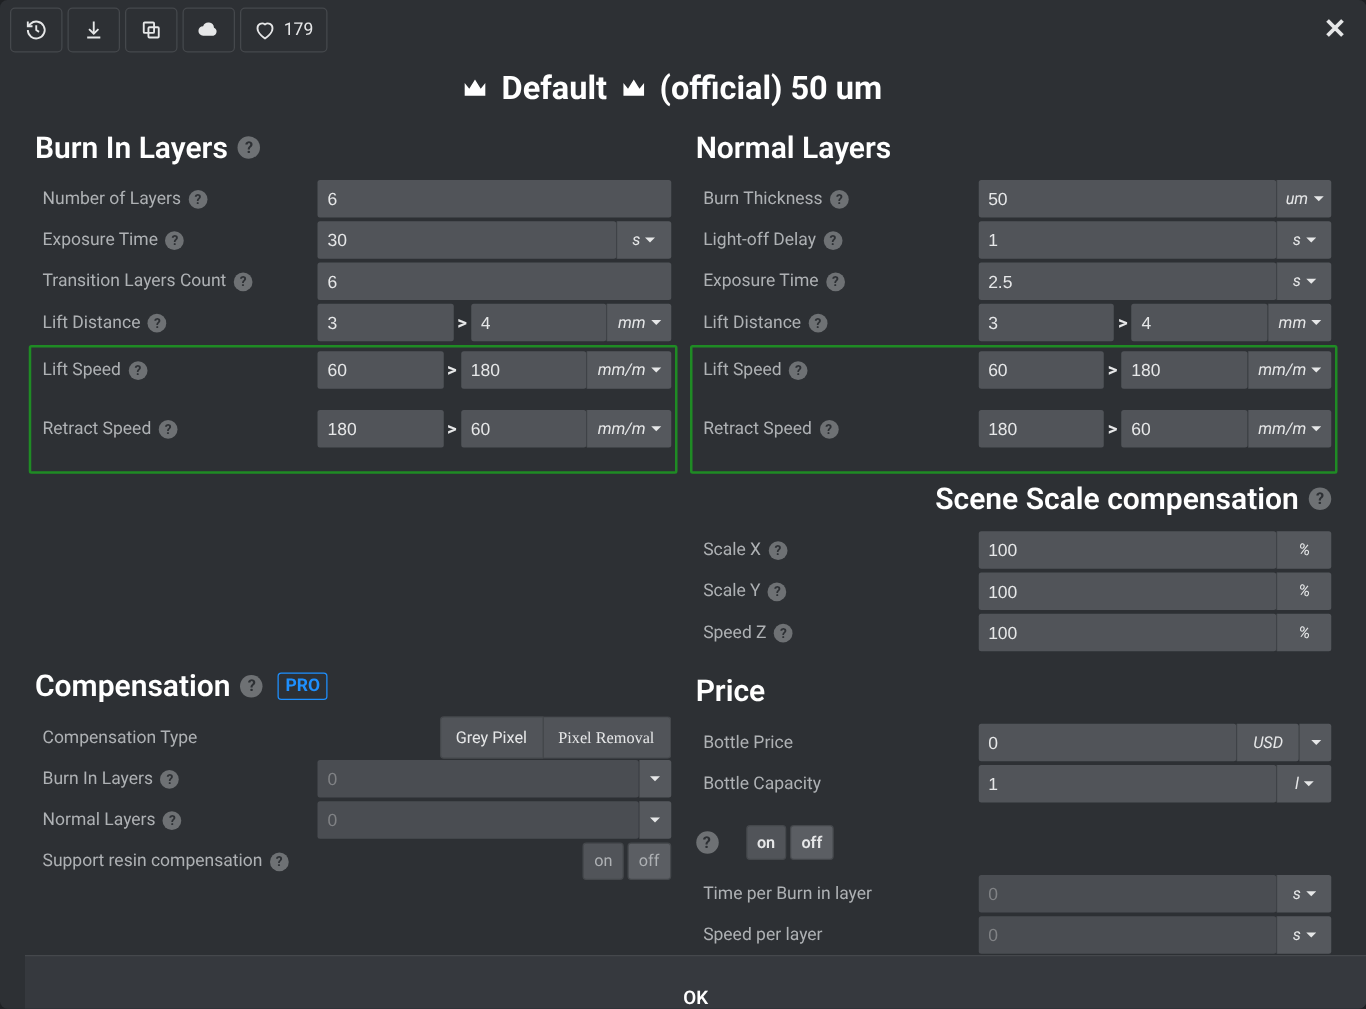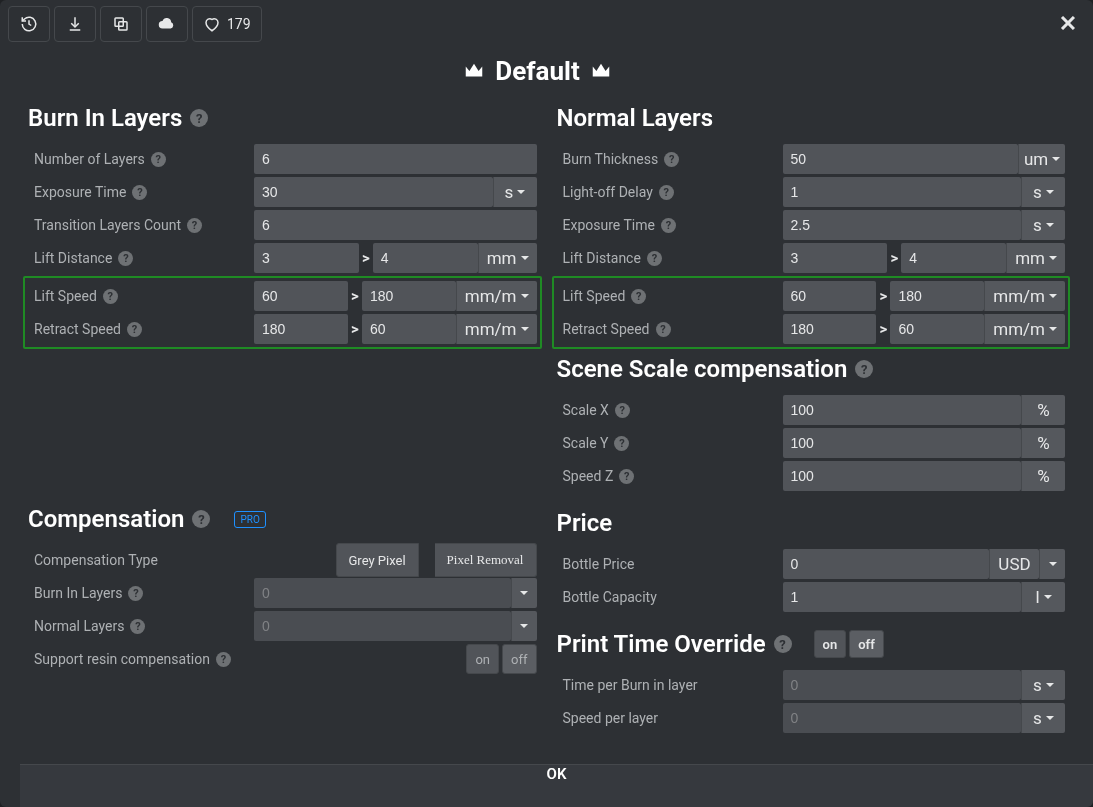--- a/index.html
+++ b/index.html
@@ -76,32 +76,32 @@
     font-size:14px;padding-left:6px;
   }
   .row .field{flex:1;display:flex;gap:0;}
   input.inp{
     background:var(--input);border:none;color:var(--text);height:30px;
     padding:0 8px;box-sizing:border-box;width:100%;font-size:14px;border-radius:2px;
   }
   .unit{
     background:var(--input2);color:var(--text);height:30px;min-width:44px;
     display:flex;align-items:center;justify-content:center;gap:4px;
-    padding:0 8px;box-sizing:border-box;font-size:17px;border-left:1px solid var(--border);
-    border-radius:0 2px 2px 0;white-space:nowrap;
+    padding:0 8px;box-sizing:border-box;font-size:13px;border-left:1px solid var(--border);
+    border-radius:0 2px 2px 0;white-space:nowrap;font-style:italic;
   }
   .unit.dd::after{content:"";border:4px solid transparent;border-top-color:var(--text);margin-top:4px;}
   .split{flex:1;display:flex;align-items:center;}
   .split input{flex:1;}
   .gt{width:14px;text-align:center;color:var(--text);font-weight:700;font-size:15px;}
   .green-box{border:2px solid var(--green);border-radius:2px;padding:3px 3px;margin:0 -5px 6px -5px;}
-  .green-box .row{margin-bottom:3px;}
-  .green-box .row:last-child{margin-bottom:0;}
-  .badge-pro{border:1px solid var(--blue);color:var(--blue);font-size:10px;font-weight:400;padding:2px 5px;border-radius:3px;margin-left:16px;}
-  .btn-group{display:flex;gap:16px;}
+  .green-box .row{margin-bottom:17px;}
+  .green-box .row:last-child{margin-bottom:16px;}
+  .badge-pro{border:1px solid var(--blue);color:var(--blue);font-size:14px;font-weight:700;padding:2px 5px;border-radius:3px;margin-left:4px;}
+  .btn-group{display:flex;gap:0;}
   .btn-group .btn{
     background:var(--input);border:1px solid var(--border);color:var(--text);
     height:32px;padding:0 12px;font-size:13px;display:flex;align-items:center;
   }
   .btn-group .btn:first-child{border-radius:3px 0 0 3px;}
   .btn-group .btn:last-child{border-radius:0 3px 3px 0;border-left:none;font-family:Liberation Serif, serif;}
   .toggle-pair{display:flex;gap:3px;}
   .toggle-pair .tgl{
     background:var(--input);border:1px solid var(--border);color:var(--text-dim);
     height:28px;padding:0 8px;font-size:13px;display:flex;align-items:center;border-radius:3px;
@@ -110,21 +110,21 @@
   .inline-toggle{display:inline-flex;gap:3px;margin-left:14px;vertical-align:middle;}
   .inline-toggle .tgl{
     background:var(--input);border:1px solid var(--border);color:var(--text);
     height:26px;padding:0 8px;font-size:13px;display:flex;align-items:center;border-radius:3px;
   }
   .inline-toggle .tgl.off{background:#5b5e63;}
   .row.justify-between{justify-content:space-between;}
   input.disabled{background:#4a4d52;color:#808285;}
   .unit.empty{min-width:26px;}
   .footer{
-    height:42px;background:#36393e;display:flex;align-items:flex-start;justify-content:center;
+    height:42px;background:#36393e;display:flex;align-items:flex-end;justify-content:center;
     color:#fff;font-weight:600;font-size:15px;border-top:1px solid var(--border);margin-left:20px;
   }
 </style>
 </head>
 <body>
 
 <div class="toolbar">
   <div class="tb-btn">
     <svg viewBox="0 0 24 24">
         <path d="M3 12a9 9 0 1 0 3-6.7L3 8"></path>
@@ -162,20 +162,21 @@
 </div>
 
 <div class="title">
   <svg viewBox="0 0 24 24">
       <path d="M3 7l4 5 5-8 5 8 4-5v11H3z"></path>
     </svg>
   <span>Default</span>
   <svg viewBox="0 0 24 24">
       <path d="M3 7l4 5 5-8 5 8 4-5v11H3z"></path>
     </svg>
+  <span>(official) 50 um</span>
 </div>
 
 <div class="content">
 
   <div class="col">
 
     <h2 class="section">
       <span>Burn In Layers</span>
       <span class="help-icon">?</span>
     </h2>
@@ -374,21 +375,21 @@
         </div>
         <div class="split">
           <input class="inp" value="180" style="">
           <span class="gt">&gt;</span>
           <input class="inp" value="60" style="">
           <div class="unit dd">mm/m</div>
         </div>
       </div>
     </div>
 
-    <h2 class="section" style="">
+    <h2 class="section" style="justify-content:flex-end;">
       <span>Scene Scale compensation</span>
       <span class="help-icon">?</span>
     </h2>
 
     <div class="row">
       <div class="label">
         <span>Scale X</span>
         <span class="help-icon-sm">?</span>
       </div>
       <div class="field">
@@ -431,21 +432,20 @@
     </div>
     <div class="row">
       <div class="label">Bottle Capacity</div>
       <div class="field">
         <input class="inp" value="1" style="">
         <div class="unit dd">l</div>
       </div>
     </div>
 
     <h2 class="section" style="margin-top:18px;align-items:center;">
-      <span>Print Time Override</span>
       <span class="help-icon">?</span>
       <span class="inline-toggle">
         <span class="tgl">on</span>
         <span class="tgl off">off</span>
       </span>
     </h2>
 
     <div class="row">
       <div class="label">Time per Burn in layer</div>
       <div class="field">

